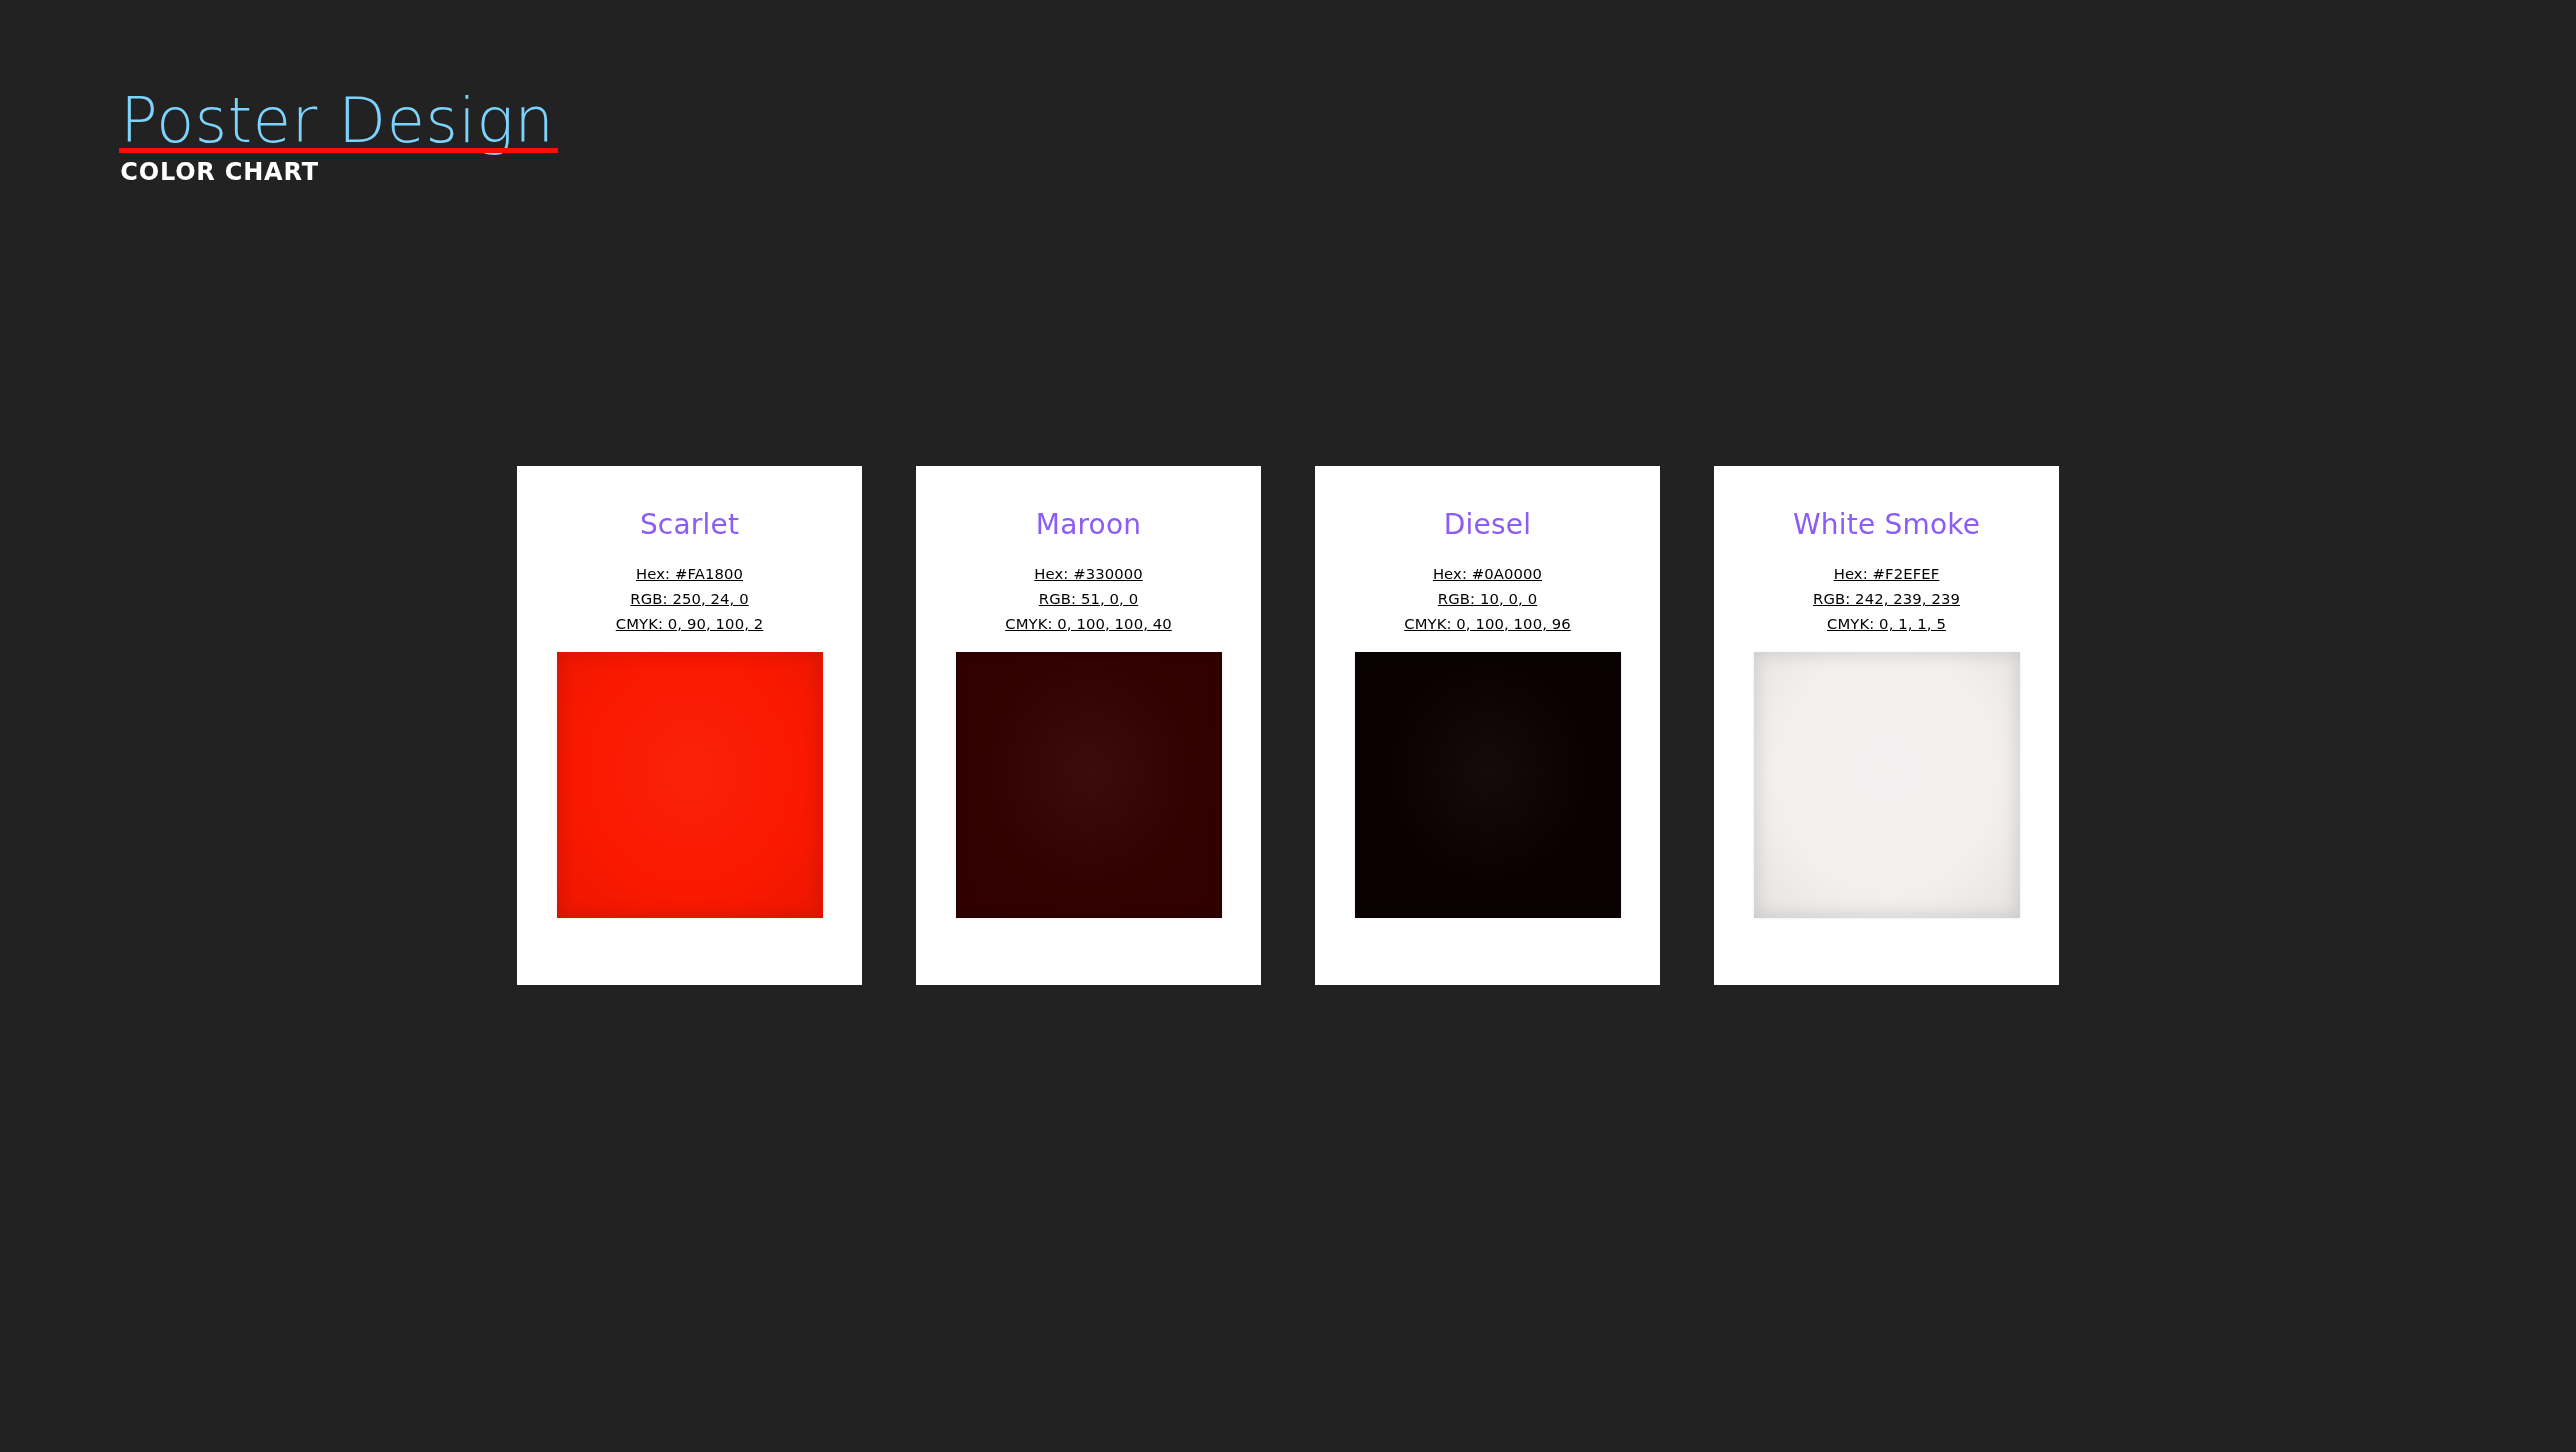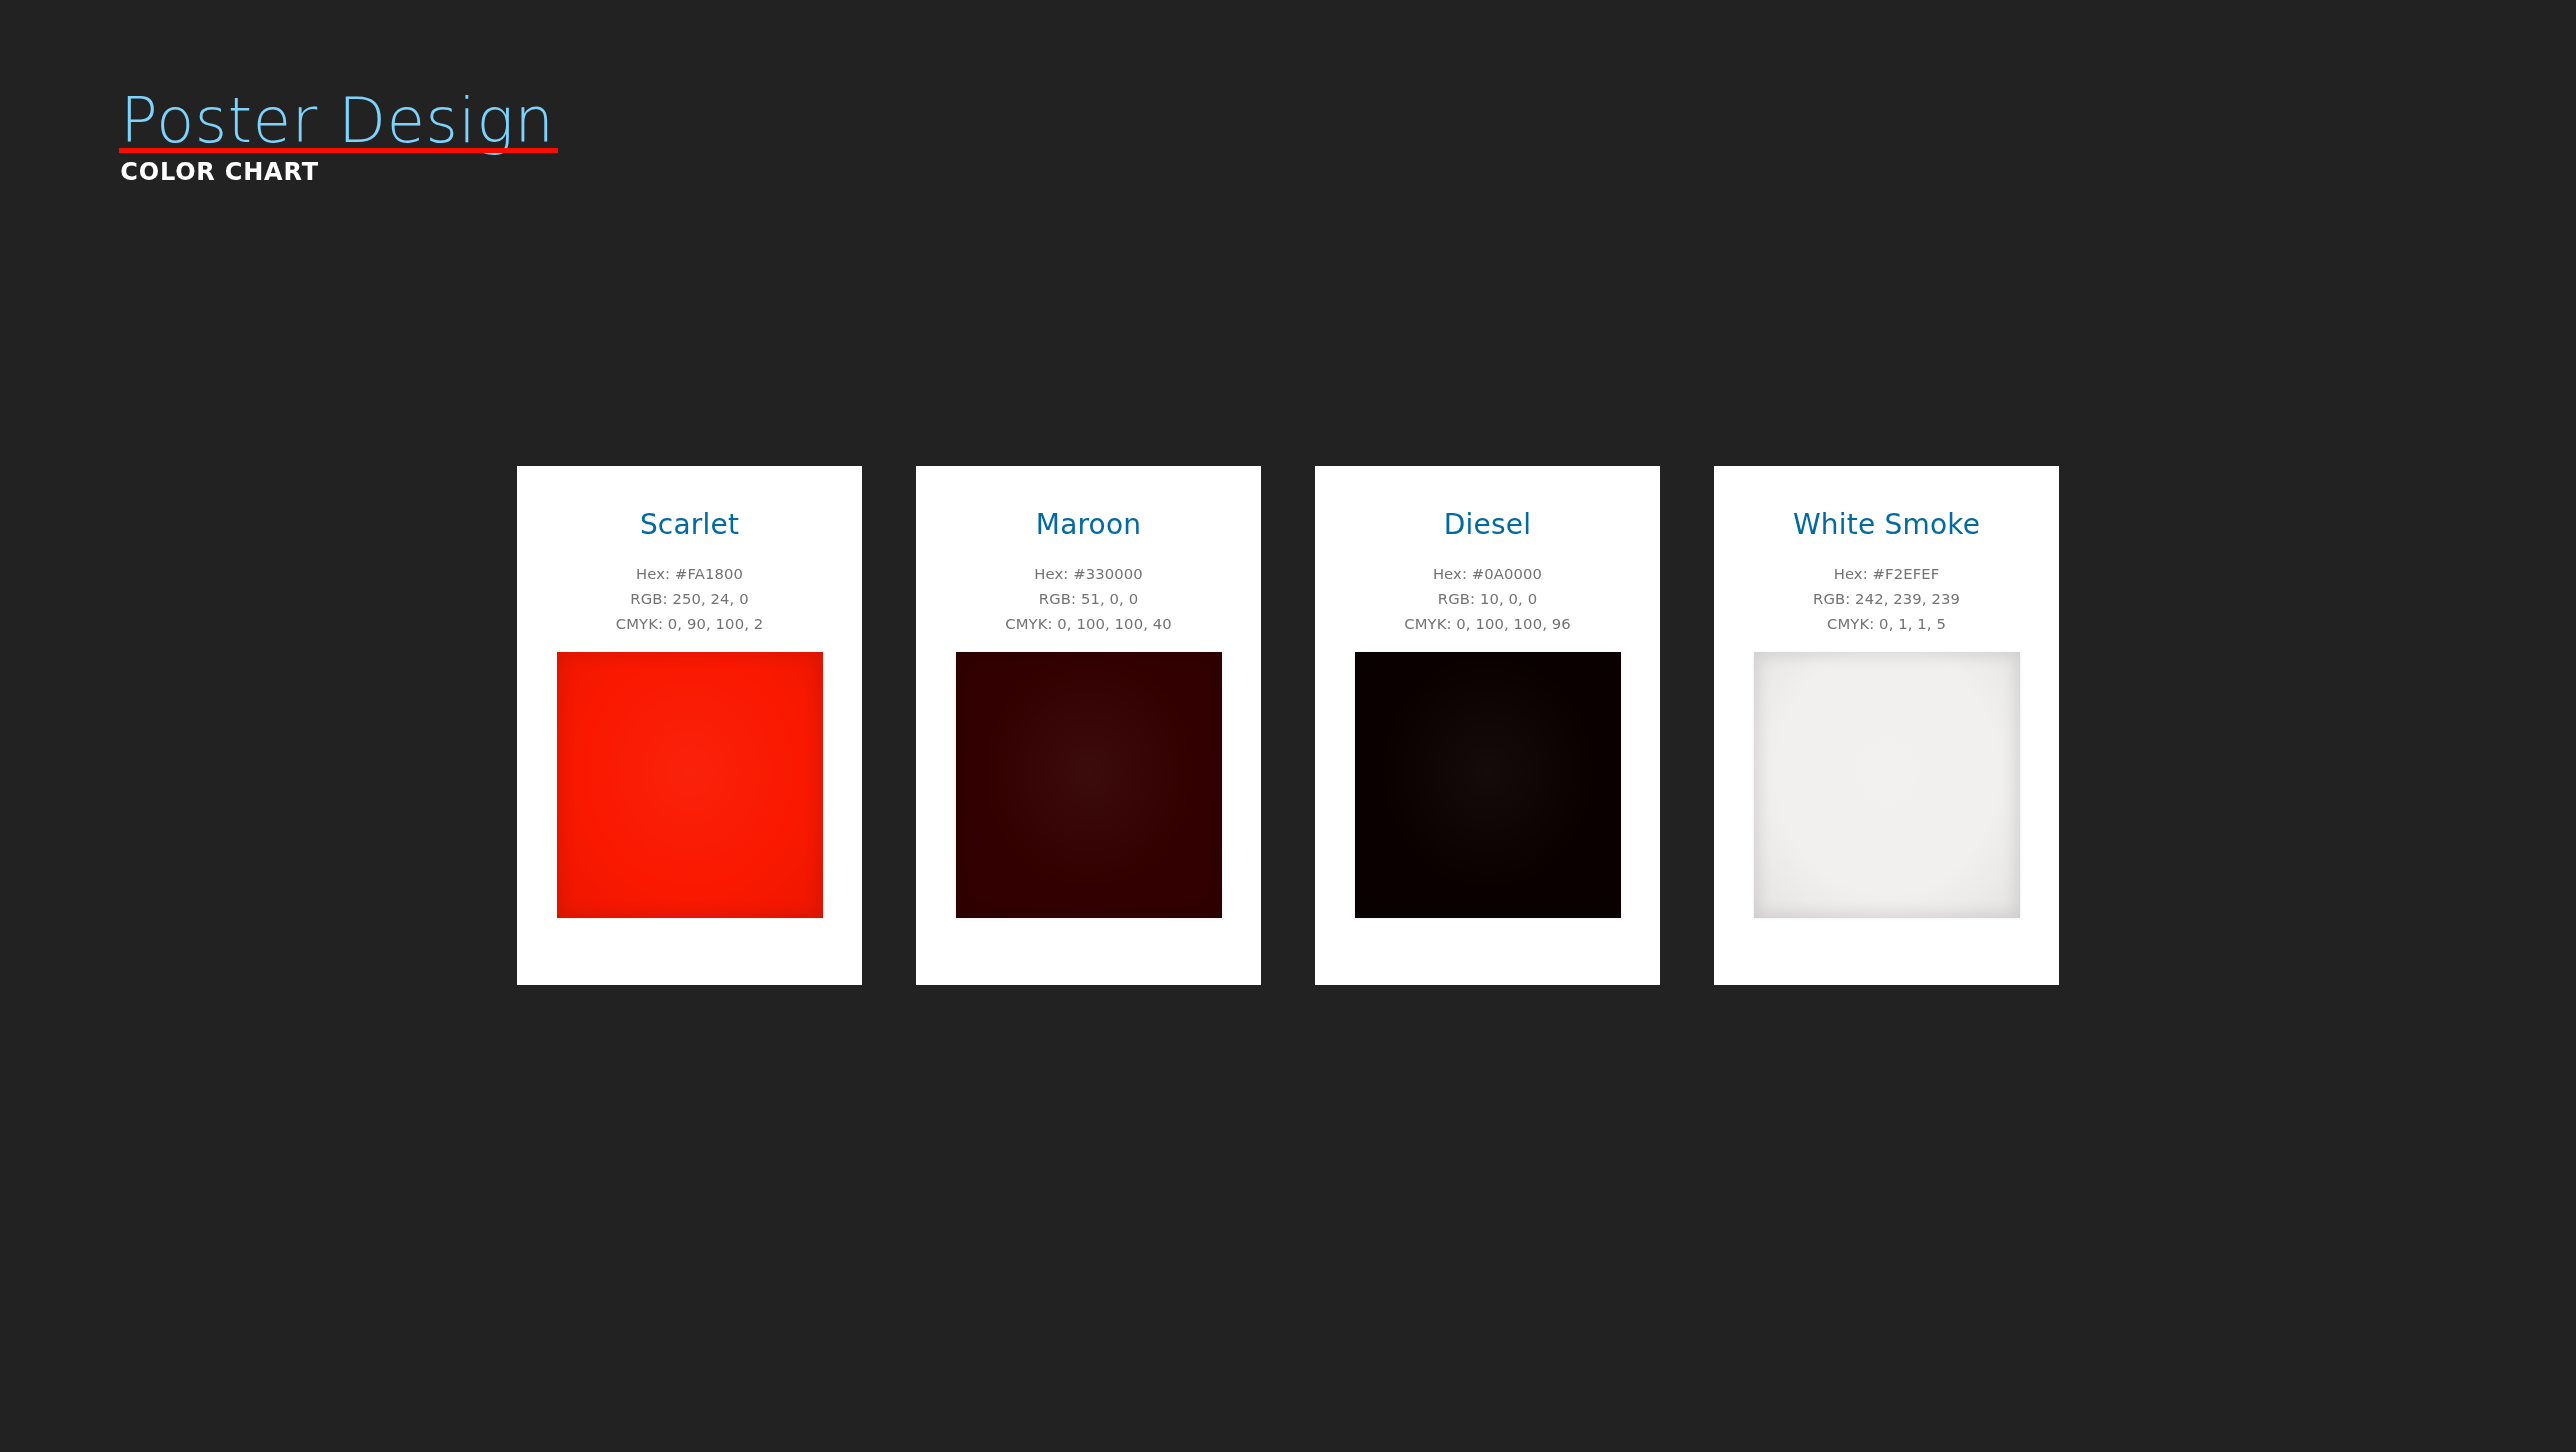--- a/index.html
+++ b/index.html
@@ -68,37 +68,38 @@
     flex-direction: column;
     align-items: center;
     box-sizing: border-box;
     padding-top: 42px;
   }
   .card-name {
     font-family: "DejaVu Sans", sans-serif;
     font-weight: 400;
     font-size: 28px;
     line-height: 34px;
-    color: #0369a1;
+    color: #8b5cf6;
     letter-spacing: 0.2px;
     text-align: center;
     white-space: nowrap;
   }
   .card-specs {
     margin-top: 19px;
     text-align: center;
   }
   .card-spec-line {
     font-family: "DejaVu Sans", sans-serif;
     font-weight: 400;
     font-size: 14.8px;
     line-height: 25px;
-    color: #737373;
+    color: #000000;
     letter-spacing: 0.1px;
     white-space: nowrap;
+    text-decoration: underline;
   }
   .swatch-wrap {
     margin-top: 16px;
     width: 266px;
     height: 266px;
     position: relative;
   }
   .swatch {
     position: absolute;
     inset: 0;

